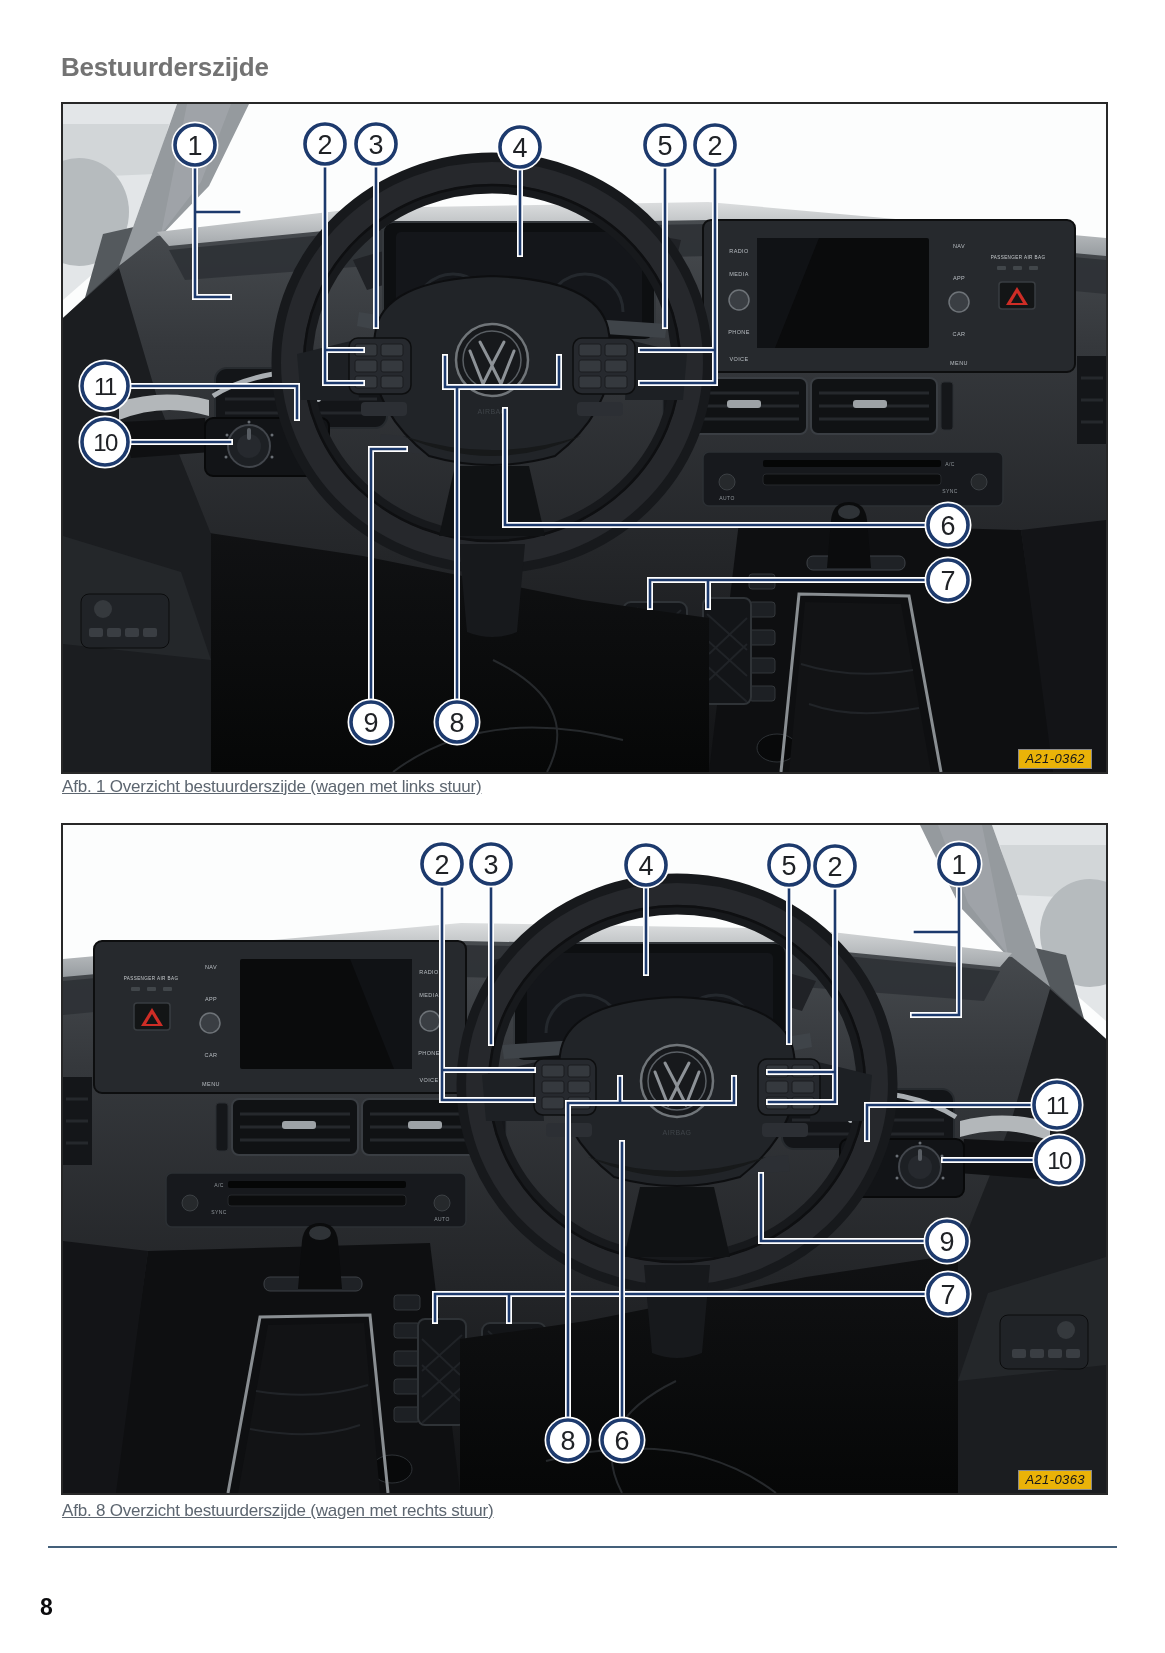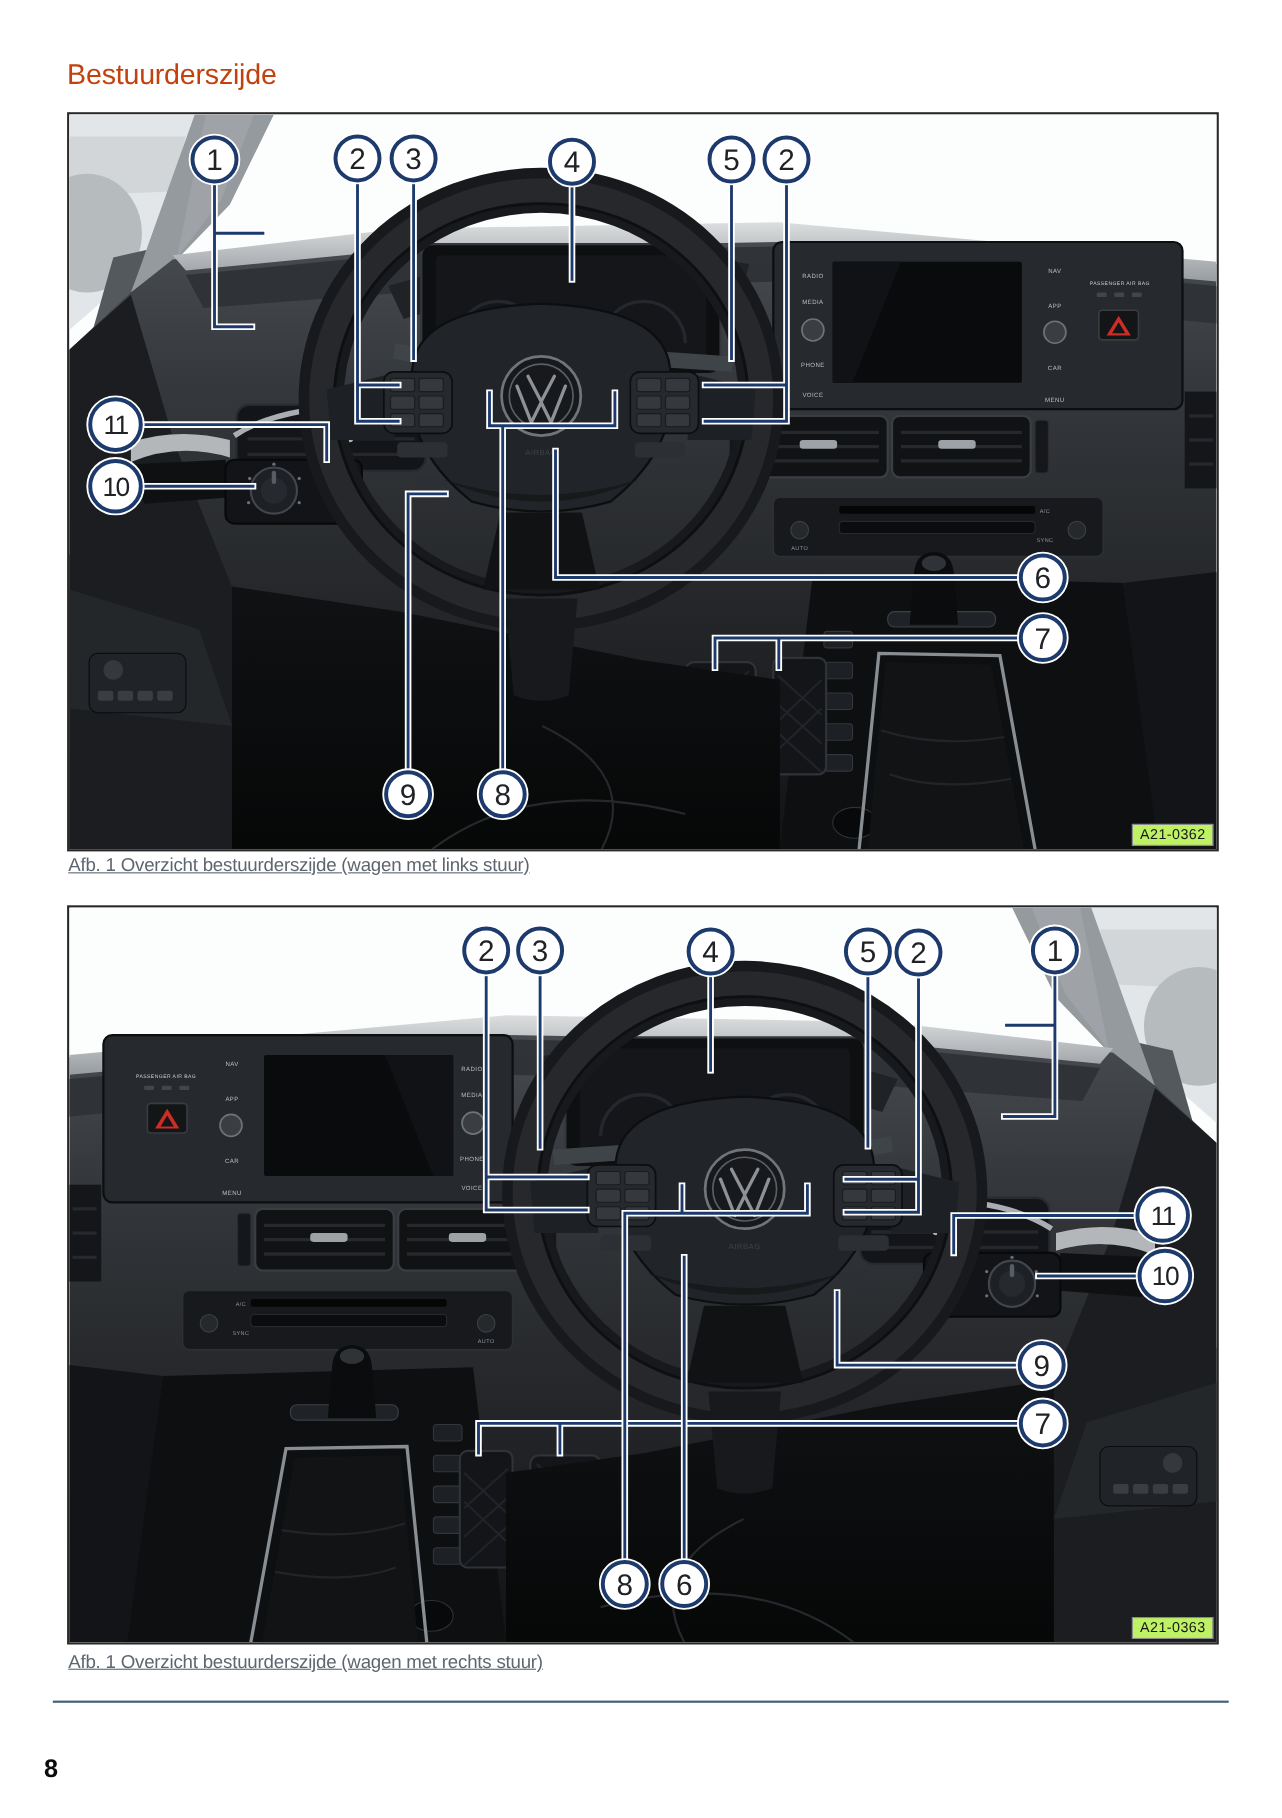--- a/index.html
+++ b/index.html
@@ -1,34 +1,34 @@
 <!DOCTYPE html>
 <html style="--accent: #1d3a6d;"><head>
 <meta charset="utf-8">
 <style>
   html,body{margin:0;padding:0;}
   body{
     width:1165px;height:1653px;position:relative;background:#ffffff;
     font-family:"Liberation Sans",sans-serif;overflow:hidden;
   }
   .title{
-    position:absolute;left:61px;top:52px;font-size:26px;font-weight:400;
-    color:#c2410c;letter-spacing:-0.2px;
+    position:absolute;left:61px;top:52px;font-size:26px;font-weight:700;
+    color:#737373;letter-spacing:-0.2px;
   }
   .fig{
     position:absolute;left:61px;width:1043px;height:668px;margin:0;
     border:2px solid #282828;background:#fbfcfc;
   }
   #fig1{top:102px;}
   #fig2{top:823px;}
   .fig svg{display:block;}
   .figcode{
-    position:absolute;right:3px;bottom:3px;background:#bef264;
+    position:absolute;right:14px;bottom:3px;background:#eab308;
     border:1px solid #8a8a8a;padding:0 6px;font-size:13px;line-height:18px;
-    color:#17171a;letter-spacing:0.4px;
+    color:#17171a;letter-spacing:0.4px;font-style:italic;
   }
   .caption{
     position:absolute;left:62px;font-size:17px;color:#5d6670;
     letter-spacing:-0.2px;white-space:nowrap;text-decoration:underline;
   }
   #cap1{top:777px;}
   #cap2{top:1501px;}
   .rule{
     position:absolute;left:48px;top:1546px;width:1069px;height:2px;
     background:#44607a;
@@ -433,16 +433,16 @@
         <g>
           <circle cx="559" cy="615" r="20" class="co-halo"></circle>
           <circle cx="559" cy="615" r="20" class="co-ring"></circle>
           <text x="559" y="615" dy="0.36em" class="co-num">6</text>
         </g>
       </g>
   </svg>
   <div class="figcode">A21-0363</div>
 </figure>
 
-<div class="caption" id="cap2">Afb. 1 Overzicht bestuurderszijde (wagen met rechts stuur)</div>
+<div class="caption" id="cap2">Afb. 8 Overzicht bestuurderszijde (wagen met rechts stuur)</div>
 
 <div class="rule" style="background: rgb(68, 96, 122);"></div>
 <div class="pagenum">8</div>
 
 </body></html>

